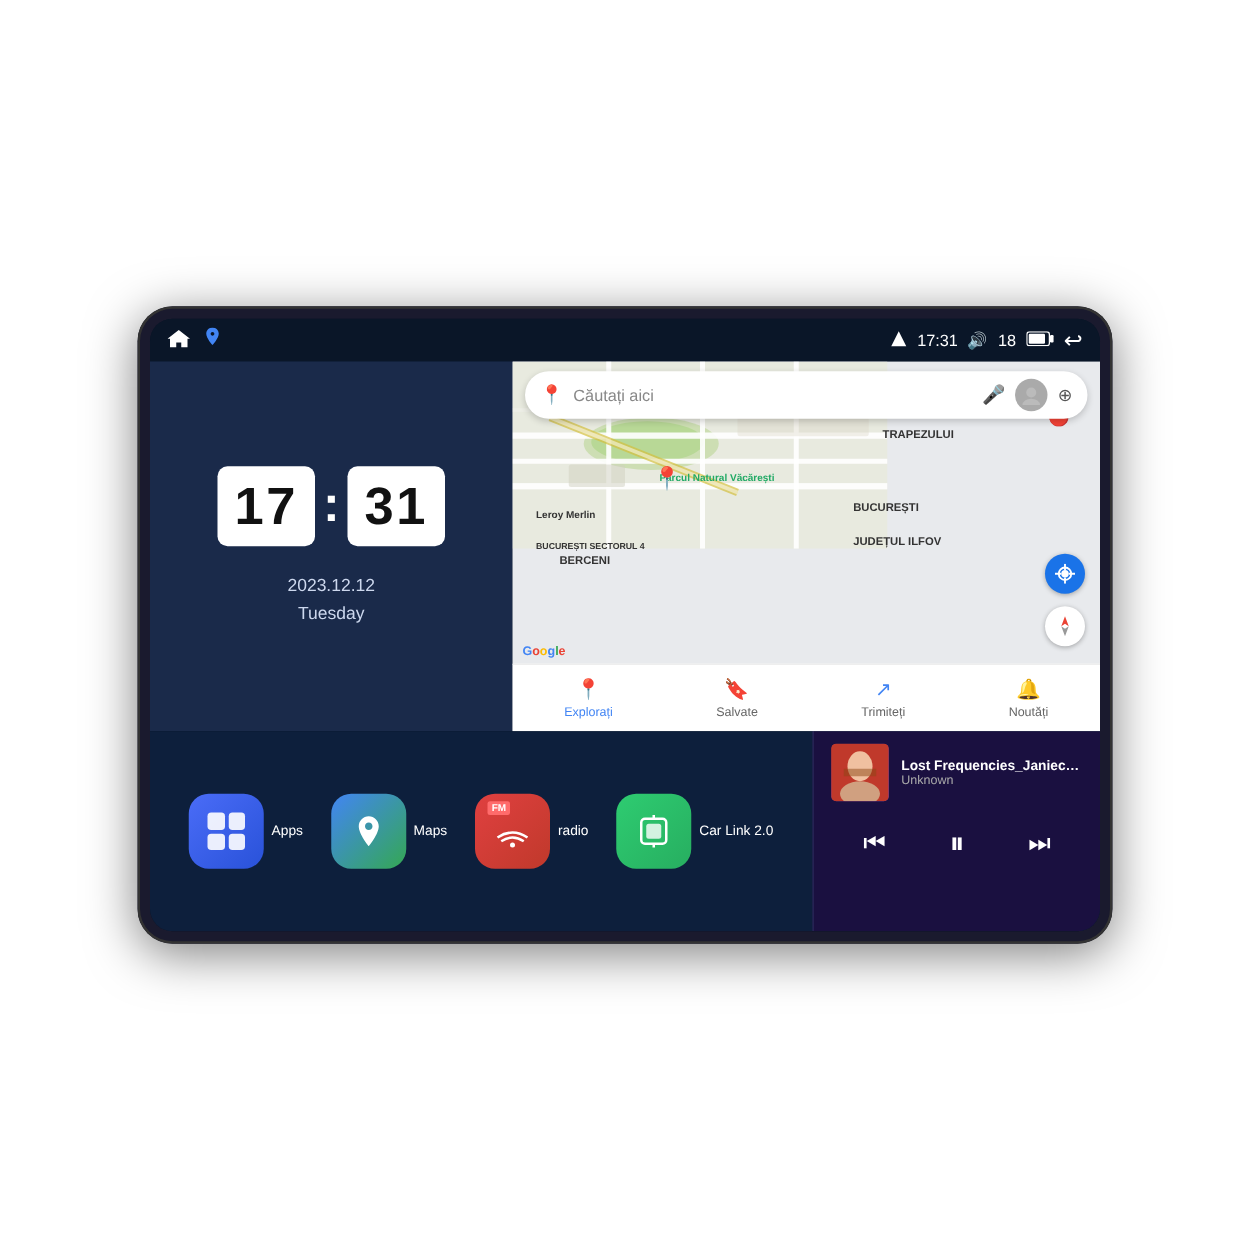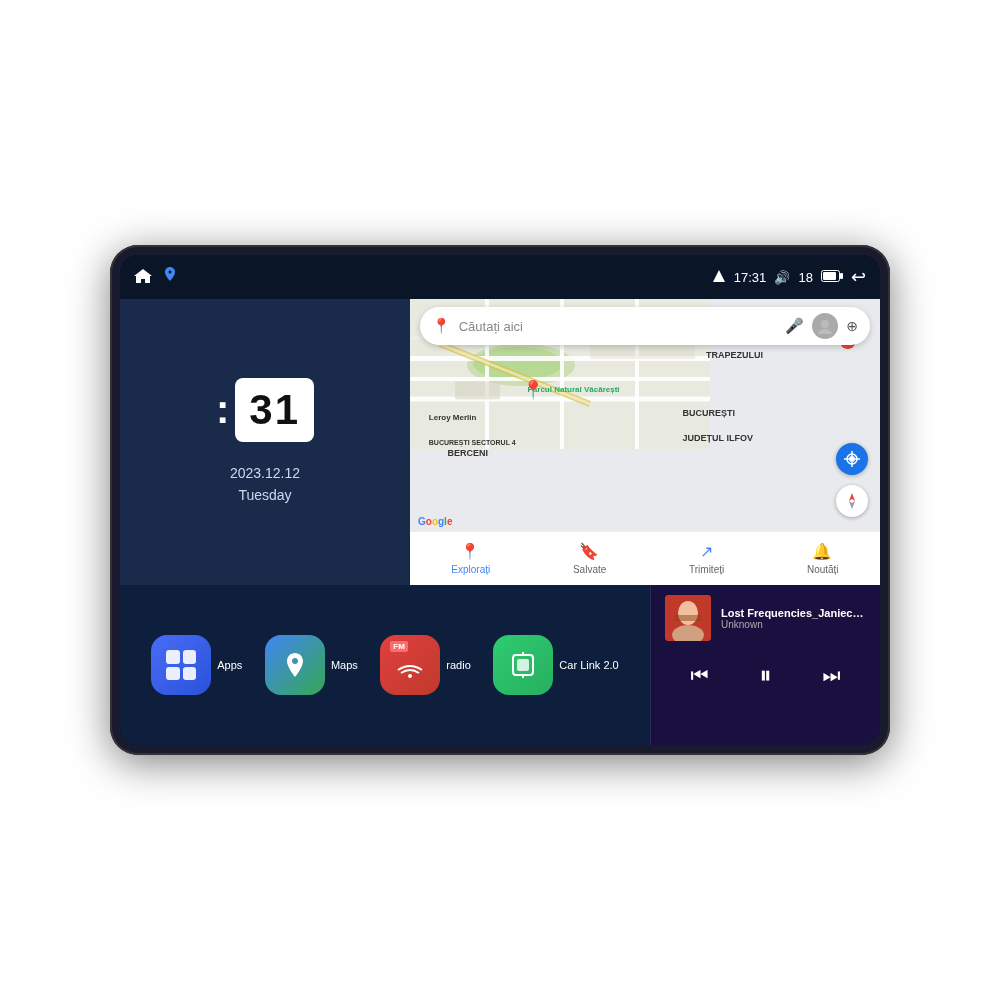--- a/index.html
+++ b/index.html
@@ -28,21 +28,21 @@
       height: 100%;
       background: #0a1628;
       border-radius: 18px;
       overflow: hidden;
       display: flex;
       flex-direction: column;
     }
 
     
     .status-bar {
-      height: 44px;
+      height: 34px;
       background: #0a1628;
       display: flex;
       align-items: center;
       justify-content: space-between;
       padding: 0 14px;
       flex-shrink: 0;
     }
 
     .status-left {
       display: flex;
@@ -431,20 +431,21 @@
         </span>
         <span style="font-size:18px; color:white;">↩</span>
       </div>
     </div>
 
     <div class="main-content">
       <div class="top-section">
 
         <div class="clock-panel">
           <div class="clock-display">
+            <div class="clock-digit-block">17</div>
             <div class="clock-colon">:</div>
             <div class="clock-digit-block">31</div>
           </div>
           <div class="clock-date">
             <div>2023.12.12</div>
             <div>Tuesday</div>
           </div>
         </div>
 
         <div class="map-panel">

